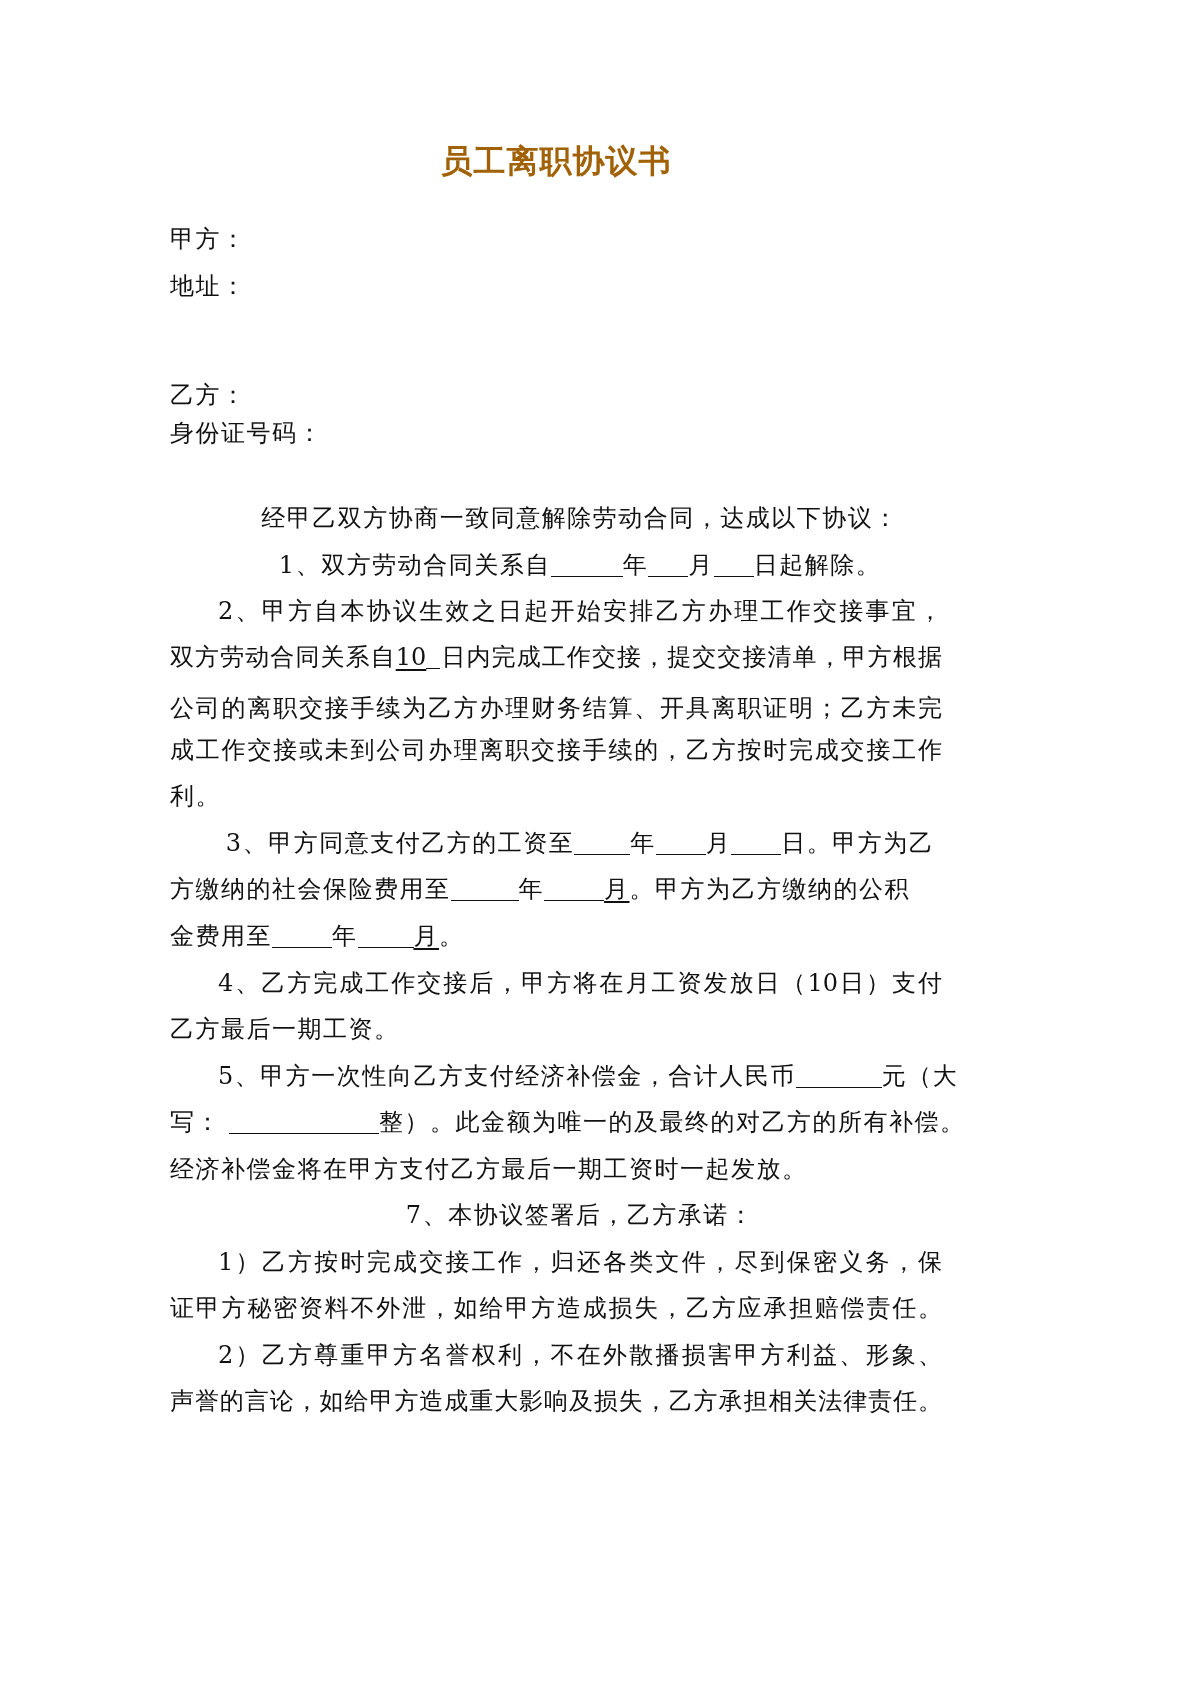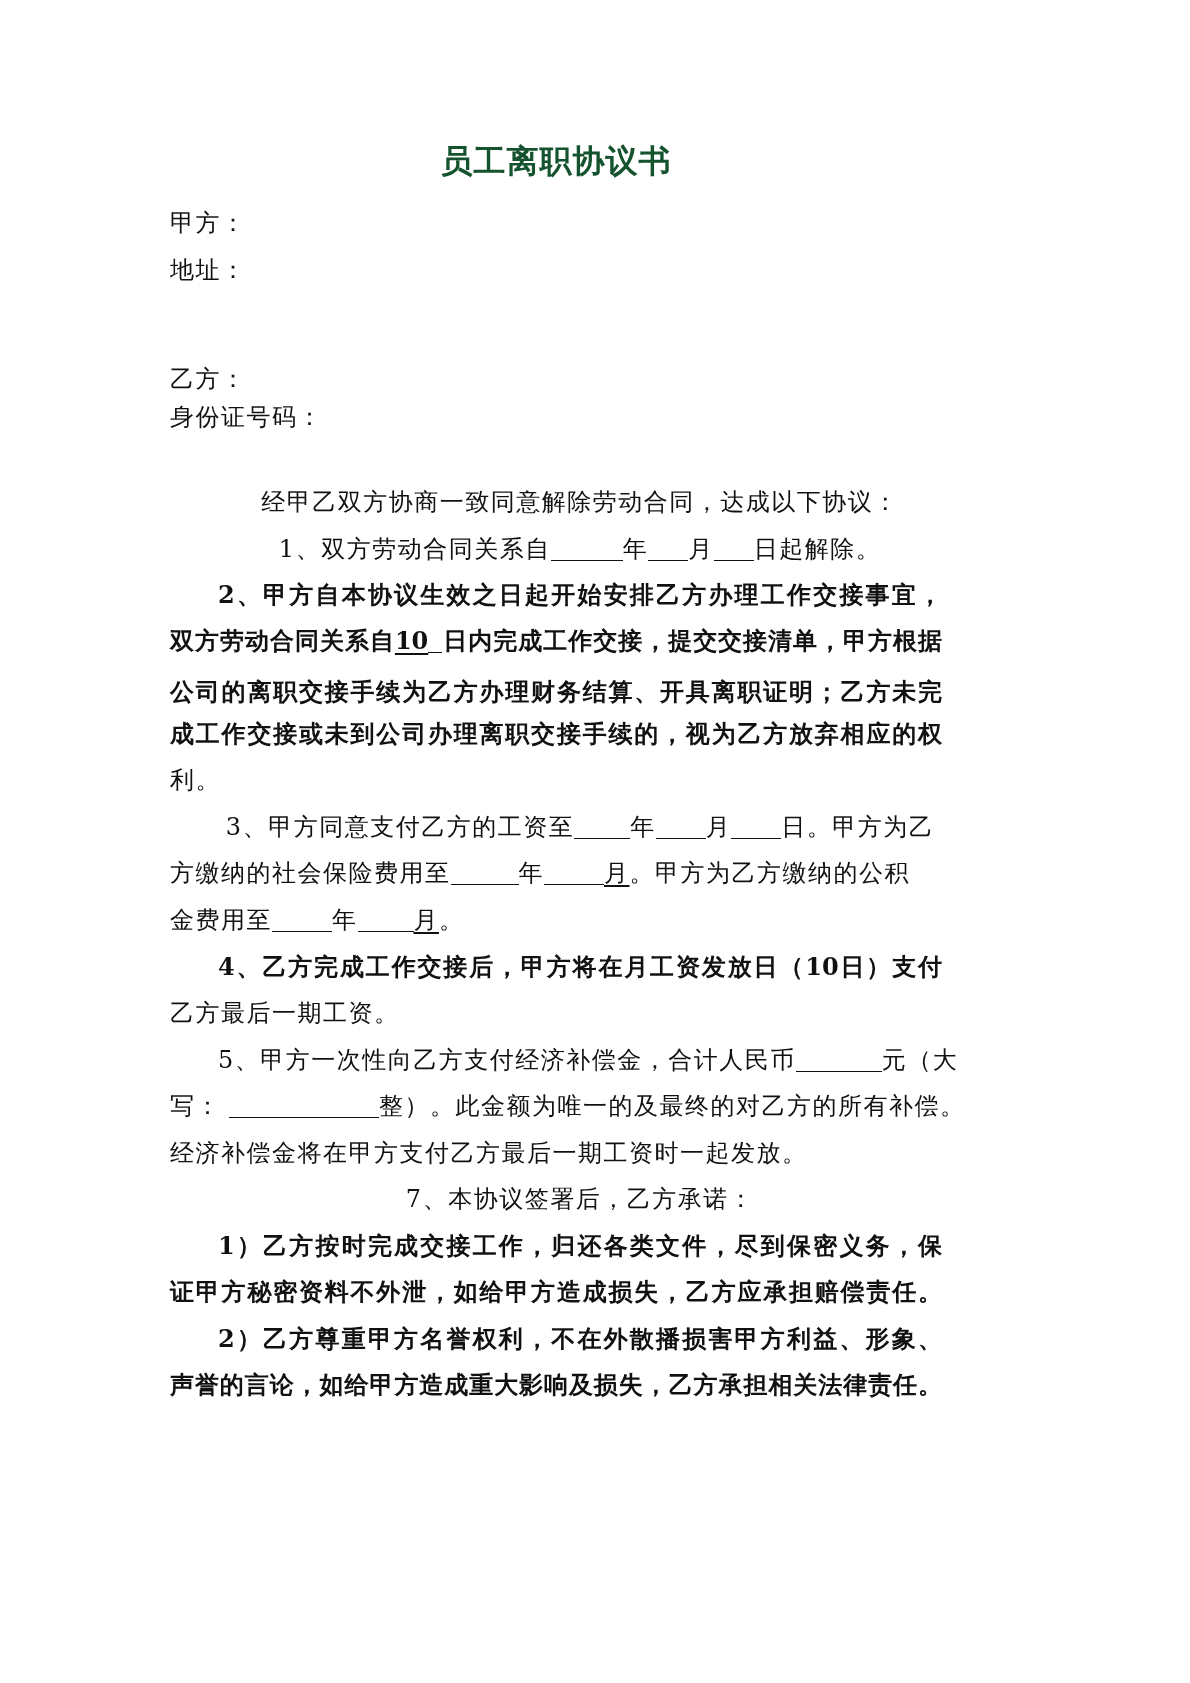--- a/index.html
+++ b/index.html
@@ -7,28 +7,29 @@
   .page {
     position: absolute; left: 170px; top: 0; width: 772px;
     font-family: "DejaVu Serif", "Liberation Serif", serif;
     color: #111111;
   }
   .title {
     position: absolute; left: 0; width: 772px; top: 140px;
     text-align: center;
     font-family: "DejaVu Sans", "Liberation Sans", sans-serif;
     font-weight: bold; font-size: 32px; letter-spacing: 1px;
-    color: #14532d;
+    color: #a16207;
   }
   .line {
     position: absolute; left: 0; width: 772px;
     font-size: 24px; line-height: 30px; white-space: nowrap;
     letter-spacing: 1.5px;
+    margin-top: 16px;
   }
-  .justify { text-align: justify; text-align-last: justify; letter-spacing: 0; font-weight: bold; }
+  .justify { text-align: justify; text-align-last: justify; letter-spacing: 0; }
   .indent { padding-left: 48px; box-sizing: border-box; text-align: center; }
   .blank {
     display: inline-block; border-bottom: 1.5px solid #111;
     height: 24px; vertical-align: -4px;
   }
   .ul { text-decoration: underline; text-underline-offset: 4px; }
 </style>
 </head>
 <body>
 
@@ -45,21 +46,21 @@
 
   <div class="line indent" style="top:534px">
     <span>1、双方劳动合同关系自</span><span class="blank" style="width:72px"></span><span>年</span><span class="blank" style="width:40px"></span><span>月</span><span class="blank" style="width:40px"></span><span>日起解除。</span>
   </div>
 
   <div class="line indent justify" style="top:580px">2、甲方自本协议生效之日起开始安排乙方办理工作交接事宜，</div>
   <div class="line justify" style="top:626px">
     <span>双方劳动合同关系自</span><span class="ul">10</span><span style="display:inline-block;width:14px;border-bottom:1.5px solid #111;height:24px;vertical-align:-4px"></span><span>日内完成工作交接，提交交接清单，甲方根据</span>
   </div>
   <div class="line justify" style="top:677px">公司的离职交接手续为乙方办理财务结算、开具离职证明；乙方未完</div>
-  <div class="line justify" style="top:719px">成工作交接或未到公司办理离职交接手续的，视为乙方放弃相应的权</div>
+  <div class="line justify" style="top:719px">成工作交接或未到公司办理离职交接手续的，乙方按时完成交接工作</div>
   <div class="line" style="top:765px">利。</div>
 
   <div class="line indent" style="top:812px">
     <span>3、甲方同意支付乙方的工资至</span><span class="blank" style="width:56px"></span><span>年</span><span class="blank" style="width:50px"></span><span>月</span><span class="blank" style="width:50px"></span><span>日。甲方为乙</span>
   </div>
   <div class="line" style="top:858px">
     <span>方缴纳的社会保险费用至</span><span class="blank" style="width:68px"></span><span>年</span><span class="blank" style="width:60px"></span><span class="ul">月</span><span>。甲方为乙方缴纳的公积</span>
   </div>
   <div class="line" style="top:905px">
     <span>金费用至</span><span class="blank" style="width:60px"></span><span>年</span><span class="blank" style="width:56px"></span><span class="ul">月</span><span>。</span>

